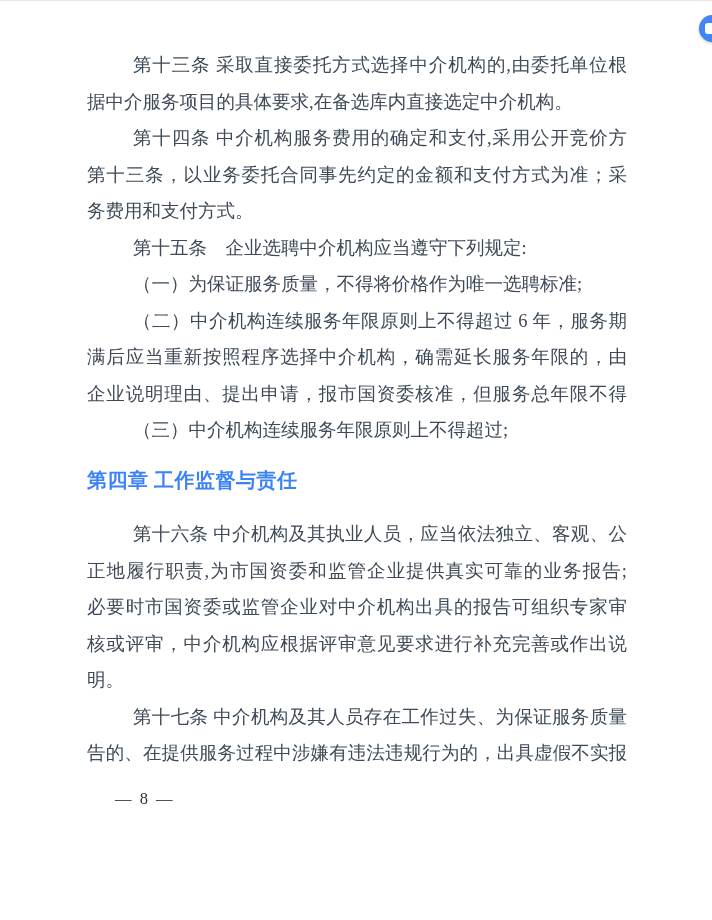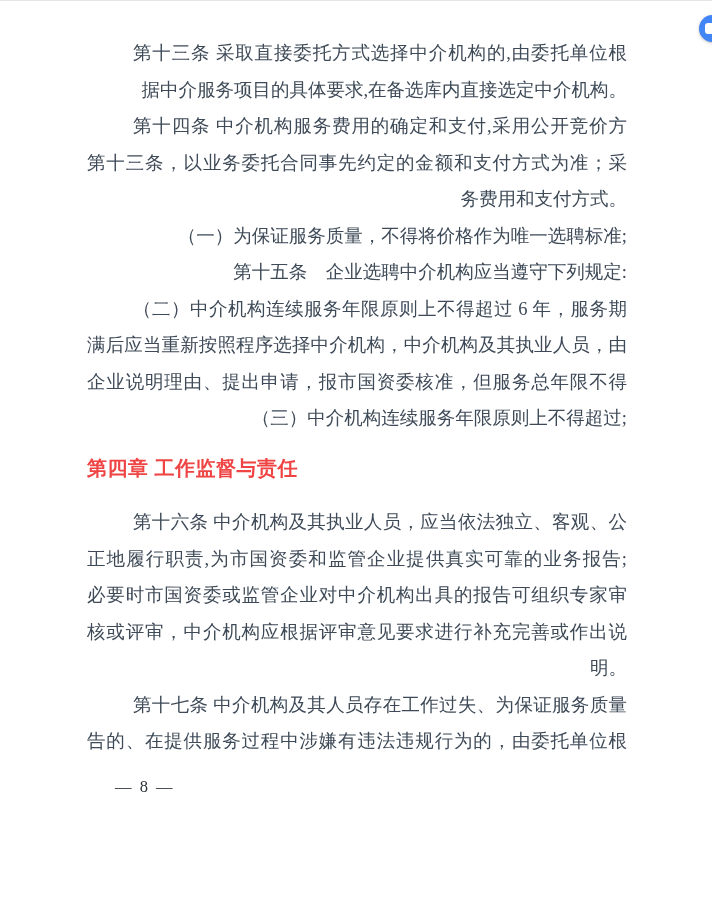--- a/index.html
+++ b/index.html
@@ -11,41 +11,41 @@
     overflow: hidden;
     font-family: "Liberation Serif", "DejaVu Serif", serif;
   }
   .page {
     position: absolute;
     inset: 0;
     background: #ffffff;
     border-top: 1px solid #e6e6e6;
   }
   .content {
-    padding: 34px 85px 0 87px; 
+    padding: 46px 85px 0 87px; 
     color: #3e4a57;
   }
   .ln {
     font-size: 18.5px;
     line-height: 36.5px;
     white-space: pre-wrap;
-    text-align: right;
+    text-align: left;
     letter-spacing: 0;
   }
   .ln.indent { text-indent: 46px; }
   .ln.fill {
     text-align: justify;
     text-align-last: justify;
     -moz-text-align-last: justify;
   }
   .ln.heading {
-    font-family: Liberation Sans, sans-serif;
+    font-family: Liberation Serif, serif;
     font-weight: 700;
     font-size: 20px;
-    color: #ef4444;
+    color: #3b82f6;
     margin: 13px 0 18px 0;
     text-align: left;
     text-align-last: left !important;
     letter-spacing: 0.5px;
   }
   .footer {
     margin: 16px 0 0 28px; 
     padding-left: 87px;
     position: relative;
     left: -87px;
@@ -78,34 +78,34 @@
 </head>
 <body>
 
 <div class="page">
   <div class="content">
       <div class="ln indent fill">第十三条 采取直接委托方式选择中介机构的,由委托单位根</div>
       <div class="ln">据中介服务项目的具体要求,在备选库内直接选定中介机构。</div>
       <div class="ln indent fill">第十四条 中介机构服务费用的确定和支付,采用公开竞价方</div>
       <div class="ln fill">第十三条，以业务委托合同事先约定的金额和支付方式为准；采</div>
       <div class="ln">务费用和支付方式。</div>
+      <div class="ln indent">第十五条　企业选聘中介机构应当遵守下列规定:</div>
       <div class="ln indent">（一）为保证服务质量，不得将价格作为唯一选聘标准;</div>
-      <div class="ln indent">第十五条　企业选聘中介机构应当遵守下列规定:</div>
       <div class="ln indent fill">（二）中介机构连续服务年限原则上不得超过 6 年，服务期</div>
-      <div class="ln fill">满后应当重新按照程序选择中介机构，中介机构及其执业人员，由</div>
+      <div class="ln fill">满后应当重新按照程序选择中介机构，确需延长服务年限的，由</div>
       <div class="ln fill">企业说明理由、提出申请，报市国资委核准，但服务总年限不得</div>
       <div class="ln indent">（三）中介机构连续服务年限原则上不得超过;</div>
       <div class="ln heading">第四章 工作监督与责任</div>
       <div class="ln indent fill">第十六条 中介机构及其执业人员，应当依法独立、客观、公</div>
       <div class="ln fill">正地履行职责,为市国资委和监管企业提供真实可靠的业务报告;</div>
       <div class="ln fill">必要时市国资委或监管企业对中介机构出具的报告可组织专家审</div>
       <div class="ln fill">核或评审，中介机构应根据评审意见要求进行补充完善或作出说</div>
       <div class="ln">明。</div>
       <div class="ln indent fill">第十七条 中介机构及其人员存在工作过失、为保证服务质量</div>
-      <div class="ln fill">告的、在提供服务过程中涉嫌有违法违规行为的，由委托单位根</div>
+      <div class="ln fill">告的、在提供服务过程中涉嫌有违法违规行为的，出具虚假不实报</div>
     </div>
   <div class="content" style="padding-top:0;">
     <div class="footer">— 8 —</div>
   </div>
 </div>
 
 <div class="fab" style="background: rgb(66, 133, 244);">
   <span class="glyph"></span>
 </div>
 

